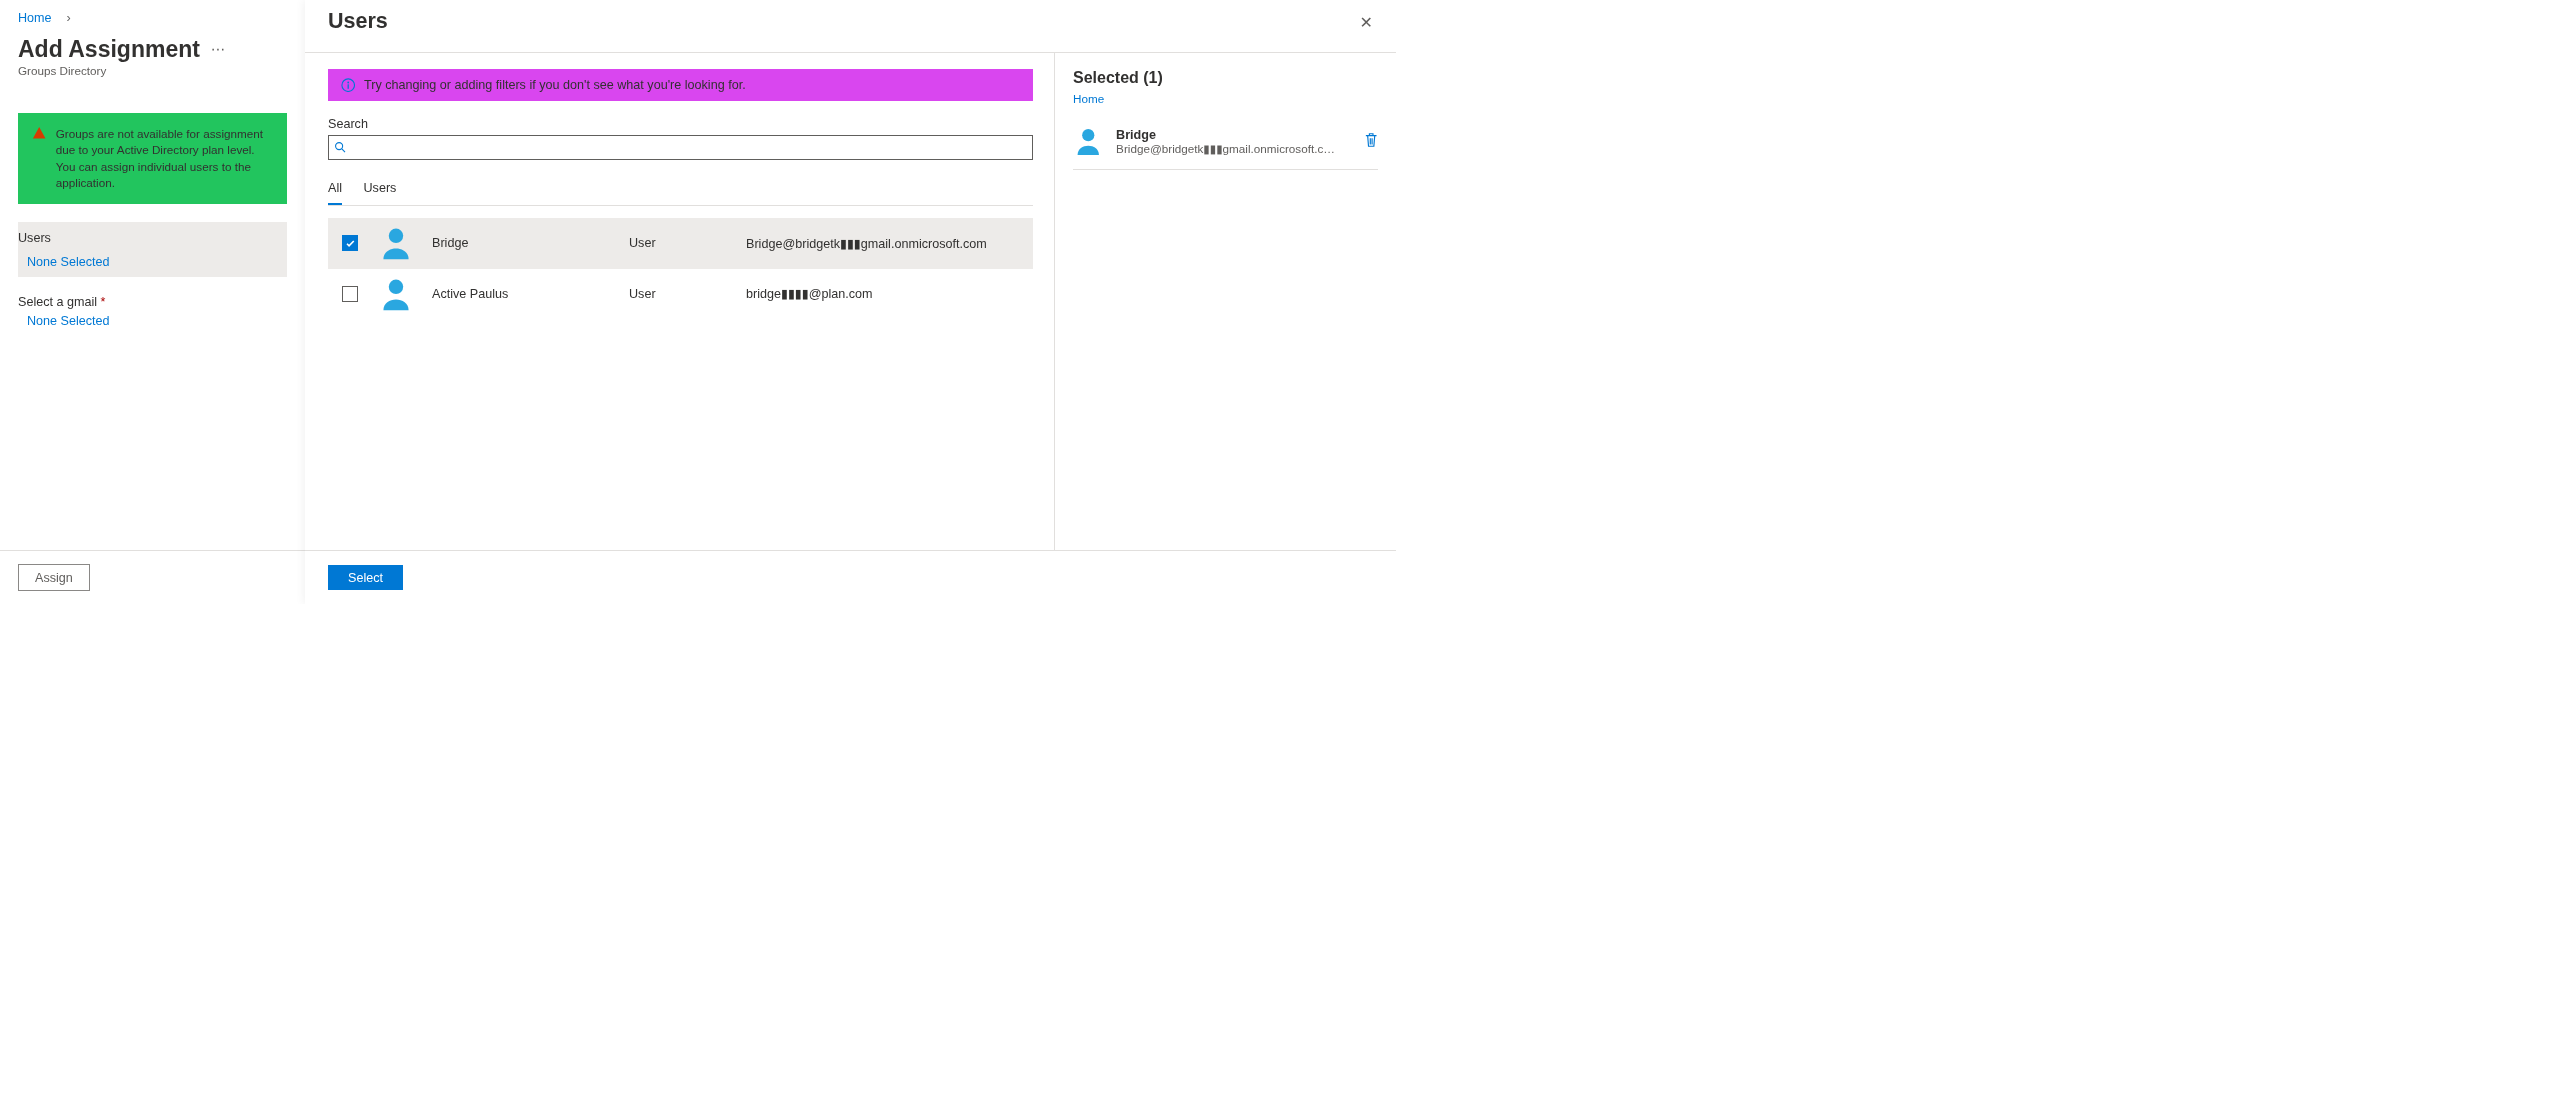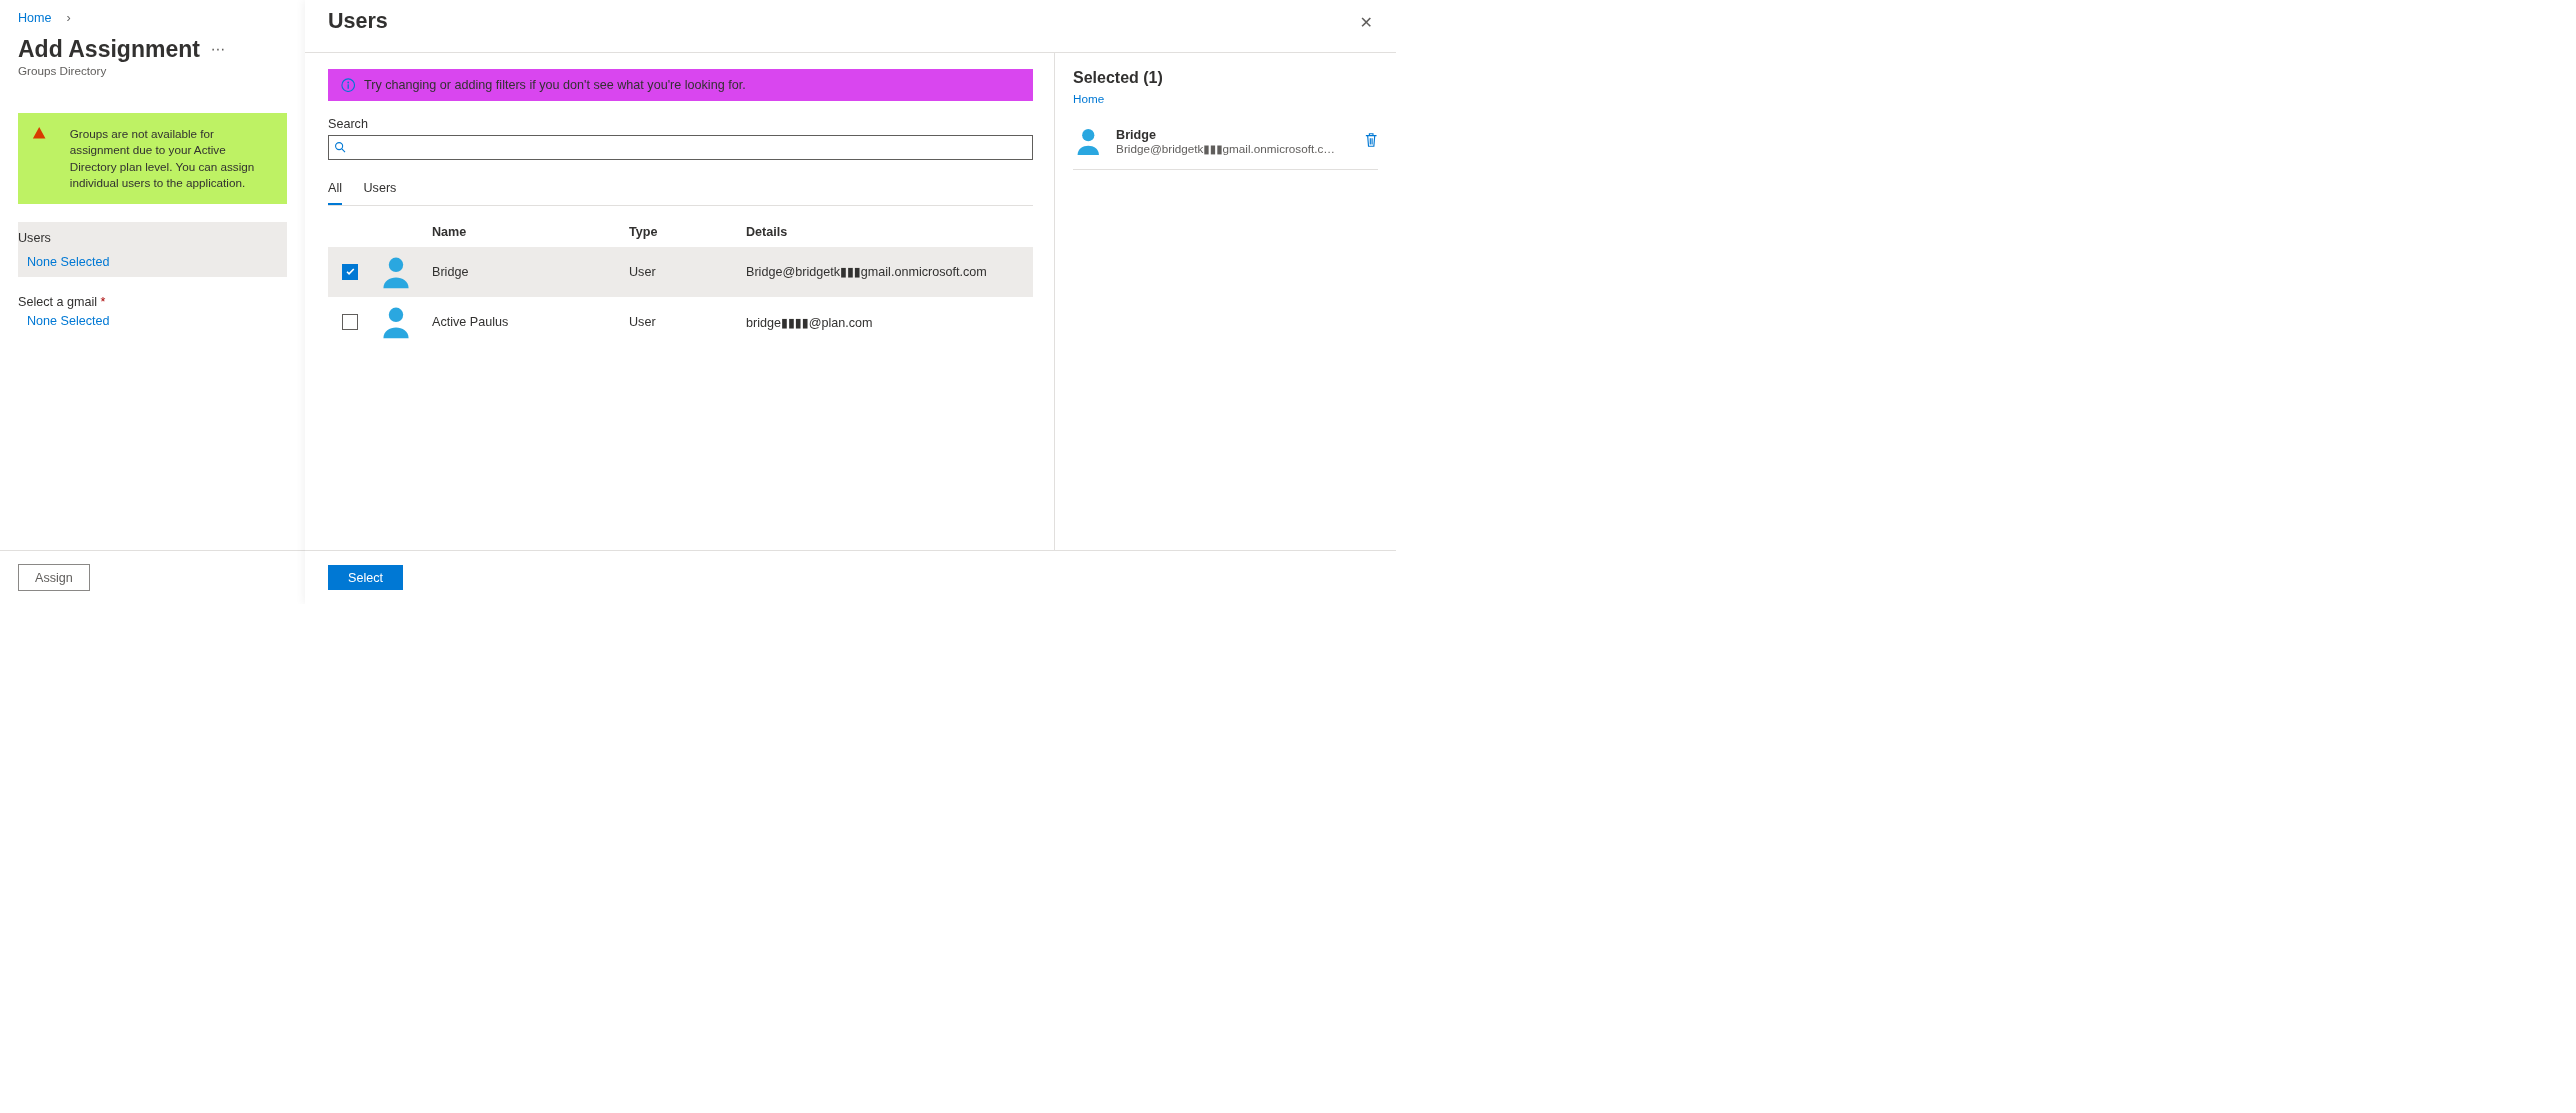--- a/index.html
+++ b/index.html
@@ -7,21 +7,21 @@
   a { color: #0078d4; text-decoration: none; }
 
   
   .page-left { padding: 10.8px 18px 63px 18px; width: 305px; }
   .breadcrumb { display: flex; align-items: center; gap: 15px; font-size: 12.6px; margin-bottom: 10.8px; }
   .breadcrumb .chevron { color: #666; }
   .title-row { display: flex; align-items: center; gap: 10.8px; }
   .title-row h1 { font-size: 23px; font-weight: 600; }
   .title-row .more { font-size: 14.4px; color: #605e5c; cursor: pointer; }
   .subtitle { font-size: 11.7px; color: #605e5c; margin-top: 1.8px; margin-bottom: 36px; }
-  .alert-box { background: #bef264; border: 0; padding: 12.6px 14.4px; display: flex; gap: 23px; font-size: 11.7px; line-height: 1.4; color: #323130; }
+  .alert-box { background: #22c55e; border: 0; padding: 12.6px 14.4px; display: flex; gap: 9px; font-size: 11.7px; line-height: 1.4; color: #323130; }
   .alert-box .warn-icon { width:14.4px; height:14.4px; flex:0 0 14.4px; }
   .section-label { font-size: 12.6px; margin-top: 18px; }
   .section-link { display:block; background:#edebe9; padding: 8px 9px; color:#0078d4; margin-top:0; }
   .users-label-row { background:#edebe9; padding:5.4px 0 0 0; margin-top: 18px;}
   .users-label-row .lbl { padding: 3.6px 0 1.8px 0; display:block; }
   .req-star { color:#a80000; }
   .role-link { display:block; padding:5.4px 9px; color:#0078d4; }
 
   .footer-left { position:absolute; left:0; bottom:0; right:0; height:54px; border-top:0.9px solid #e1dfdd; display:flex; align-items:center; padding-left:18px; background:#fff; }
   .assign-btn { border:0.9px solid #8a8886; background:#fff; color:#605e5c; padding:5.4px 16px; font-size:12.6px; cursor:default; }
@@ -129,27 +129,20 @@
         </span>
         <input type="text" value="" style="">
       </div>
 
       <div class="tabs">
         <div class="tab active">All</div>
         <div class="tab">Users</div>
       </div>
 
       <div class="tbl">
-        <div class="tbl-head">
-          <div></div>
-            <div></div>
-          <div>Name</div>
-          <div>Type</div>
-          <div>Details</div>
-        </div>
 
         <div class="tbl-row selected">
           <div class="chk checked">
             <svg width="10.8" height="10.8" viewBox="0 0 16 16">
                 <path fill="none" stroke="#fff" stroke-width="2.4" d="M3 8.5l3 3 7-7"></path>
               </svg>
           </div>
           <div class="avatar">
             <svg width="36" height="36" viewBox="0 0 40 40">
                 <circle cx="20" cy="12" r="8" fill="#2aa7e0"></circle>

